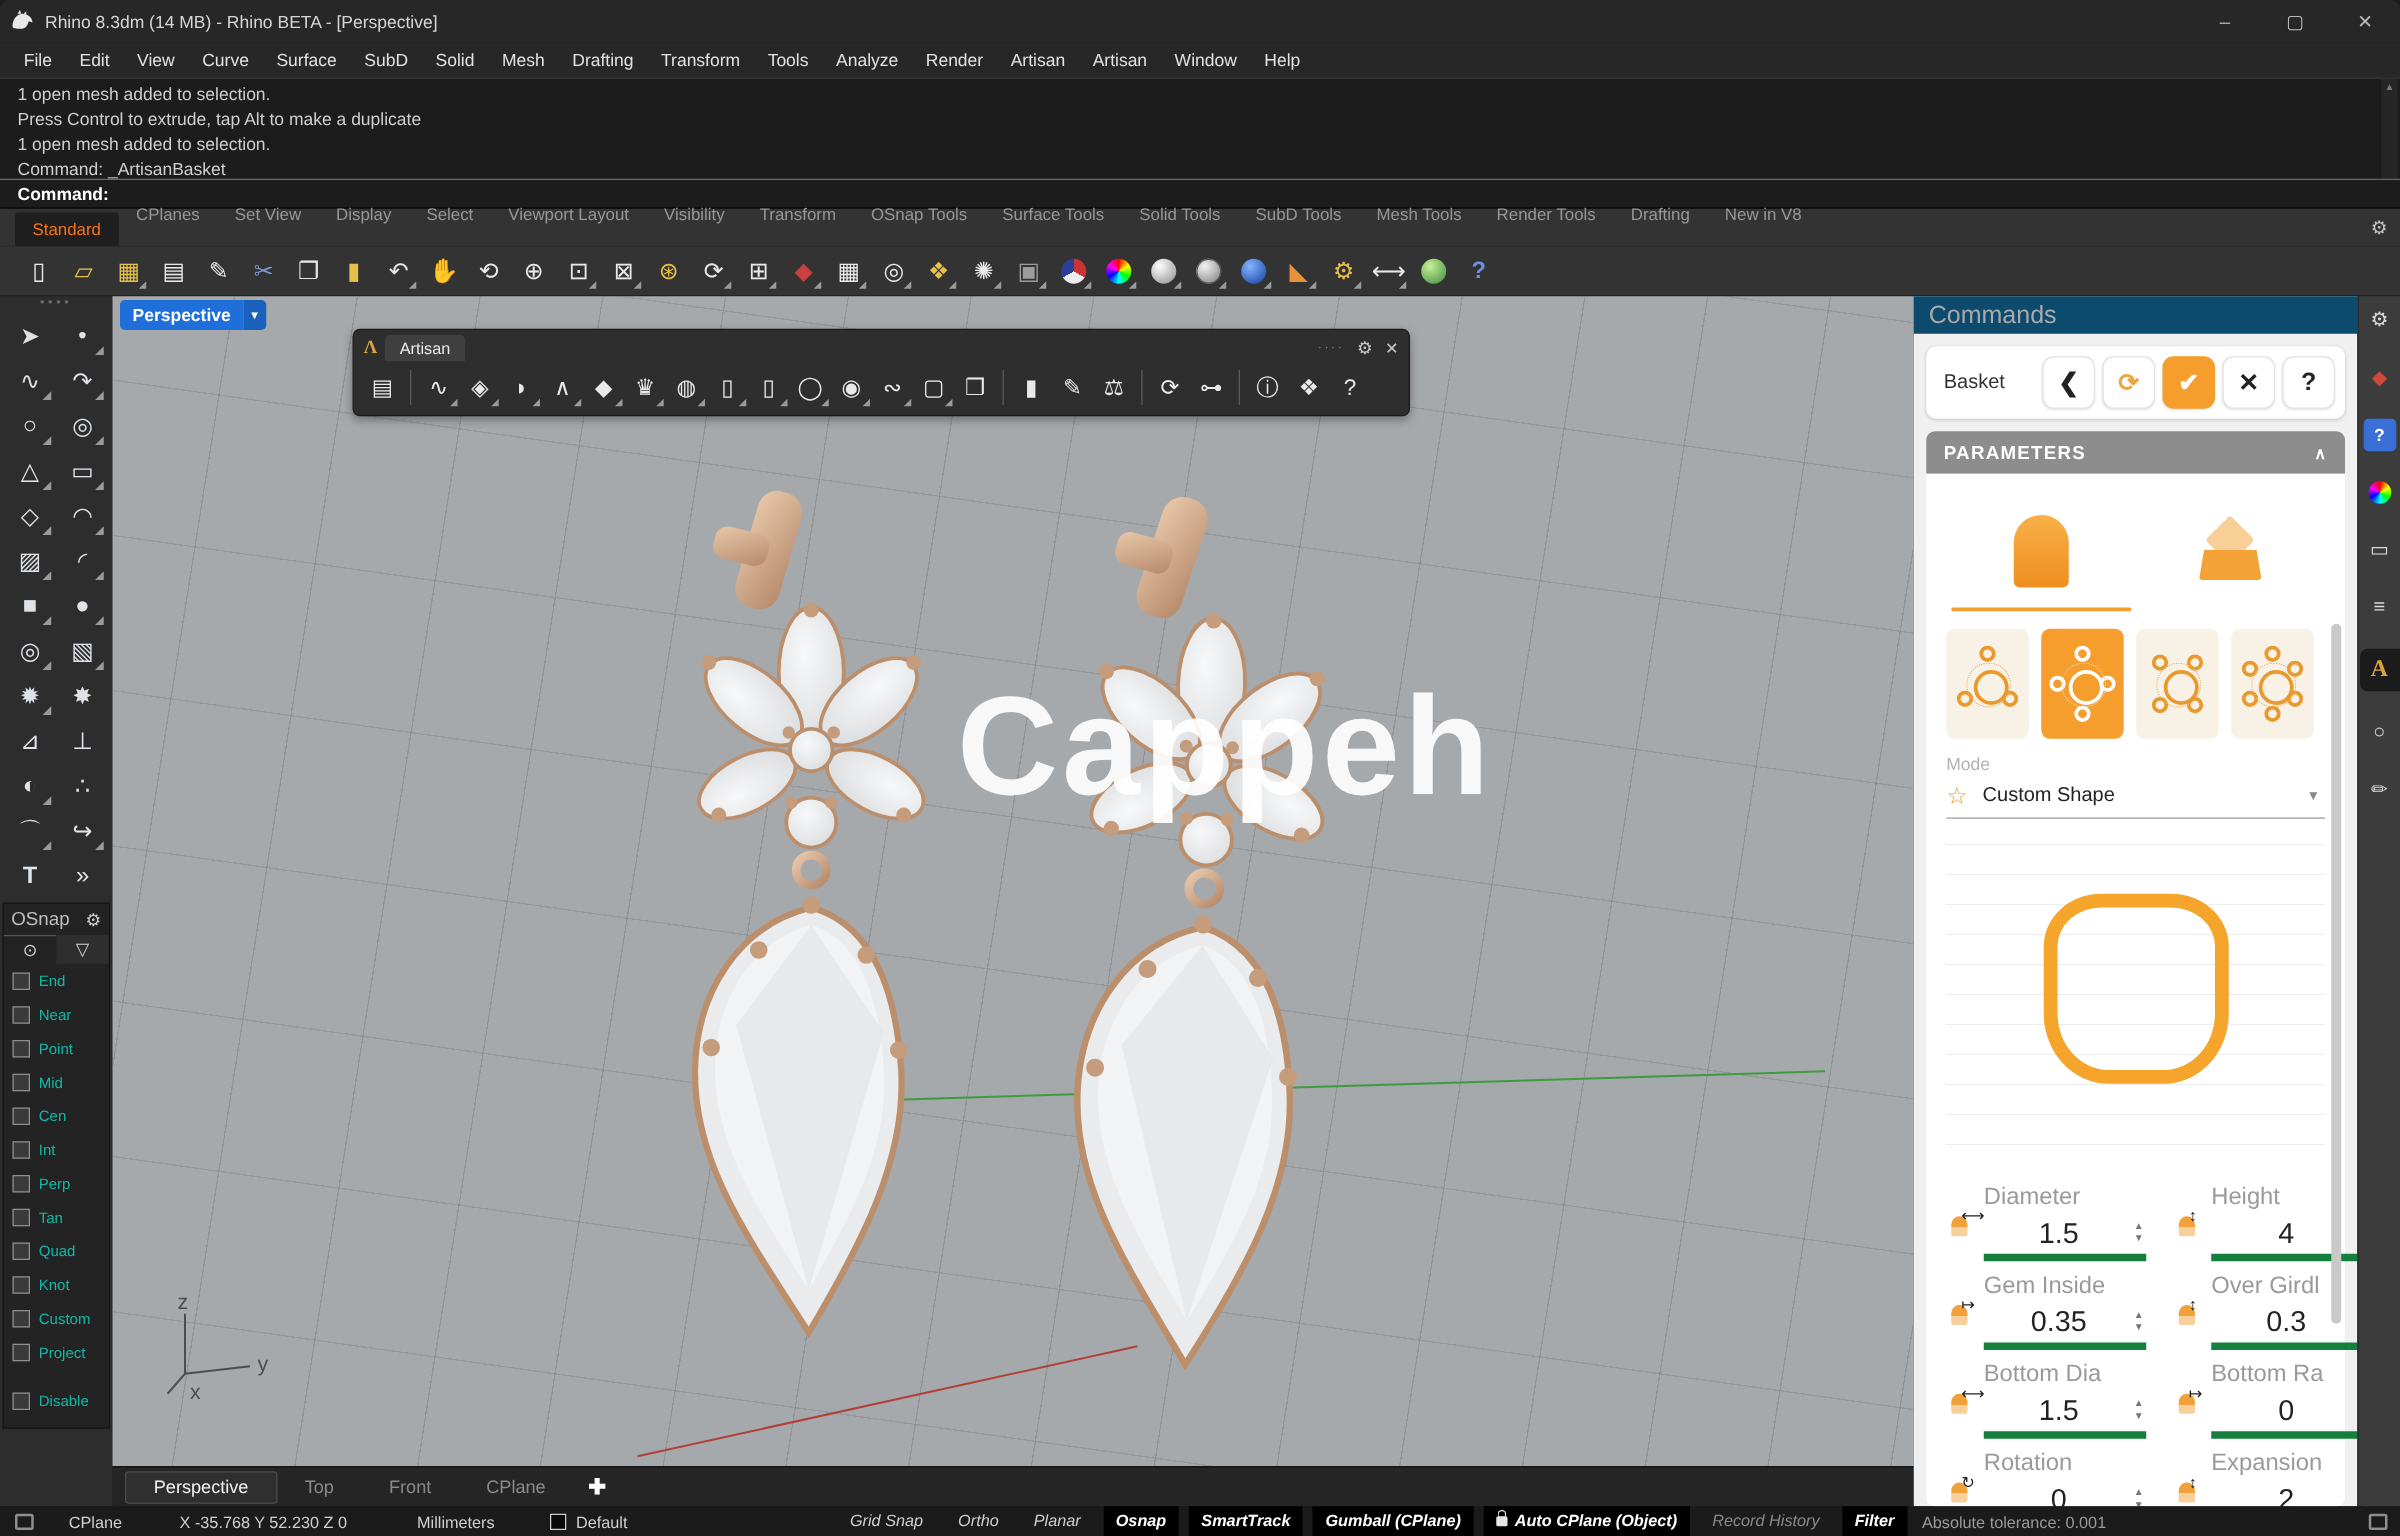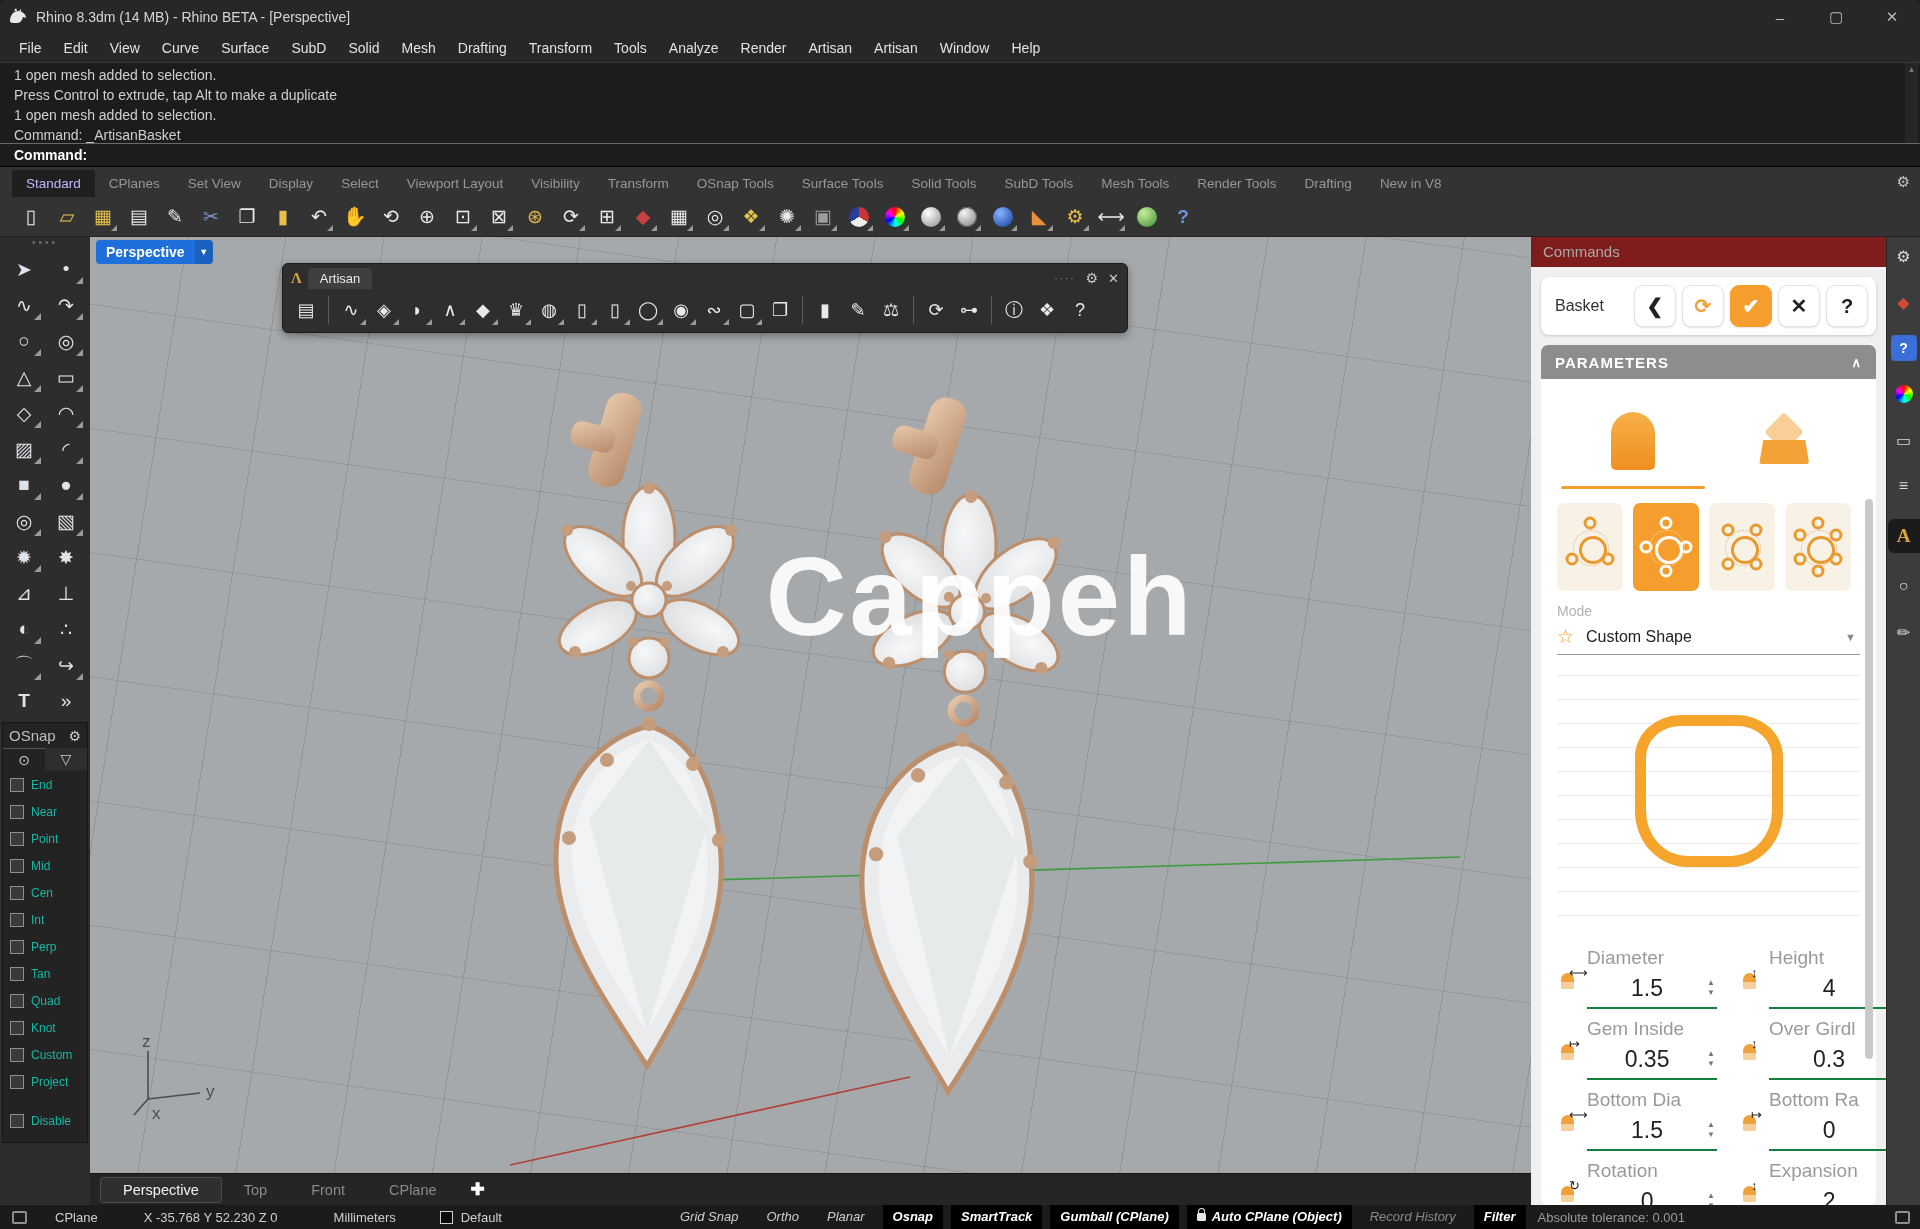--- a/index.html
+++ b/index.html
@@ -27,21 +27,21 @@
     display:flex; flex-direction:column; justify-content:space-between; align-items:center; padding:2px 0; }
   .cmd-scroll span { color:#7a7a7a; font-size:8px; }
   .cmdprompt { position:absolute; left:0; top:143px; width:1920px; height:24px; background:#1c1c1c;
     border-top:1px solid #6a6a6a; border-bottom:1px solid #000; color:#fff; font-weight:bold;
     font-size:14px; line-height:22px; padding-left:14px; }
 
   
   .tabrow { position:absolute; left:0; top:167px; width:1920px; height:30px; background:#333333;
     display:flex; align-items:flex-end; padding-left:12px; }
   .ttab { color:#979797; font-size:13.5px; padding:6px 14px; }
-  .ttab[data-state="active"] { background:#1f1f1f; color:#c4b5fd; border-radius:3px 3px 0 0; }
+  .ttab[data-state="active"] { background:#1f1f1f; color:#f97316; border-radius:3px 3px 0 0;margin-top:12px; }
   .tabrow-gear { margin-left:auto; margin-right:10px; color:#c2c2c2; font-size:15px; align-self:center; }
 
   
   .maintoolbar { position:absolute; left:0; top:197px; width:1920px; height:40px; background:#333333;
     border-bottom:1px solid #222; display:flex; align-items:center; gap:6px; padding-left:16px; }
   .ticon { position:relative; width:30px; height:30px; display:flex; align-items:center; justify-content:center;
     font-size:19px; color:#e8e8e8; }
   .ticon[data-fly]::after { content:""; position:absolute; right:1px; bottom:1px;
     border-left:6px solid transparent; border-bottom:6px solid #9a9a9a; }
   [data-tone="yellow"] { color:#e6c04a; }
@@ -112,21 +112,21 @@
 
   
   .vptabs { position:absolute; left:90px; top:1173px; width:1441px; height:32px; background:#252525;
     display:flex; align-items:center; padding-left:10px; border-top:1px solid #111; }
   .vptab { color:#8a8a8a; font-size:14.5px; padding:4px 22px; }
   .vptab[data-state="active"] { color:#f2f2f2; background:#2f2f2f; border:1px solid #4c4c4c; border-radius:3px; }
   .vptab-add { color:#fff; font-size:17px; font-weight:bold; padding:0 12px; }
 
   
   .rightpanel { position:absolute; left:1531px; top:237px; width:355px; height:968px; background:#f0f0f0; }
-  .rp-header { height:30px; background:#7f1d1d; color:#a9a9a9; font-size:15px; line-height:30px; padding-left:12px; }
+  .rp-header { height:30px; background:#0c4a6e; color:#a9a9a9; font-size:20px; line-height:30px; padding-left:12px; }
   .rp-body { position:relative; height:938px; padding:10px 10px 0 10px; }
   .cmdcard { background:#fff; border-radius:8px; box-shadow:0 1px 3px rgba(0,0,0,.18);
     display:flex; align-items:center; height:58px; padding:0 8px 0 14px; }
   .cmdcard-title { font-size:16px; color:#333; flex:1; }
   .act-btn { width:42px; height:42px; margin-left:6px; background:#fff; border:1px solid #e3e3e3; border-radius:9px;
     box-shadow:0 1px 2px rgba(0,0,0,.12); display:flex; align-items:center; justify-content:center;
     font-size:20px; font-weight:bold; color:#222; }
   .act-btn[data-state="accent"] { color:#eda43c; }
   .act-btn[data-state="primary"] { background:#F59E2D; border-color:#F59E2D; color:#fff; }
   .paramshead { margin-top:10px; background:#8d8d8d; border-radius:7px 7px 0 0; color:#fff; font-weight:bold;
@@ -172,21 +172,21 @@
   .squircle { position:absolute; left:78px; top:52px; width:148px; height:152px;
     border:11px solid #F5A42C; border-radius:46px 46px 52px 52px / 42px 42px 56px 56px; }
 
   .pgrid { display:grid; grid-template-columns:1fr 1fr; column-gap:22px; margin-top:8px; }
   .pcell { position:relative; height:71px; padding-left:30px; }
   .pic { position:absolute; left:0; top:22px; width:26px; height:26px; }
   .pic .dome { position:absolute; left:4px; top:4px; width:13px; height:16px;
     background:linear-gradient(#f0a13c 55%,#f7cf9b 55%); border-radius:7px 7px 2px 2px; }
   .pic .arr { position:absolute; left:12px; top:-4px; font-size:13px; color:#222; }
   .plabel { color:#9a9a9a; font-size:19px; white-space:nowrap; overflow:hidden; width:118px; }
-  .pvalrow { display:flex; align-items:center; border-bottom:2px solid #15803d; height:40px; width:130px; }
+  .pvalrow { display:flex; align-items:center; border-bottom:6px solid #15803d; height:40px; width:130px; }
   .pval { flex:1; text-align:center; font-size:23px; color:#222; }
   .spinner { display:flex; flex-direction:column; gap:2px; color:#777; font-size:8px; line-height:8px; padding-right:2px; }
   .rp-scroll { position:absolute; right:3px; top:120px; width:8px; height:560px; background:#c9c9c9; border-radius:4px; }
 
   
   .rightstrip { position:absolute; left:1886px; top:237px; width:34px; height:968px; background:#3c3c3c;
     border-left:1px solid #262626; display:flex; flex-direction:column; align-items:center; padding-top:6px; gap:20px; }
   .rs-icon { width:26px; height:26px; display:flex; align-items:center; justify-content:center;
     color:#d9d9d9; font-size:16px; }
   .rs-icon[data-variant="wheel"] { font-size:0; }

